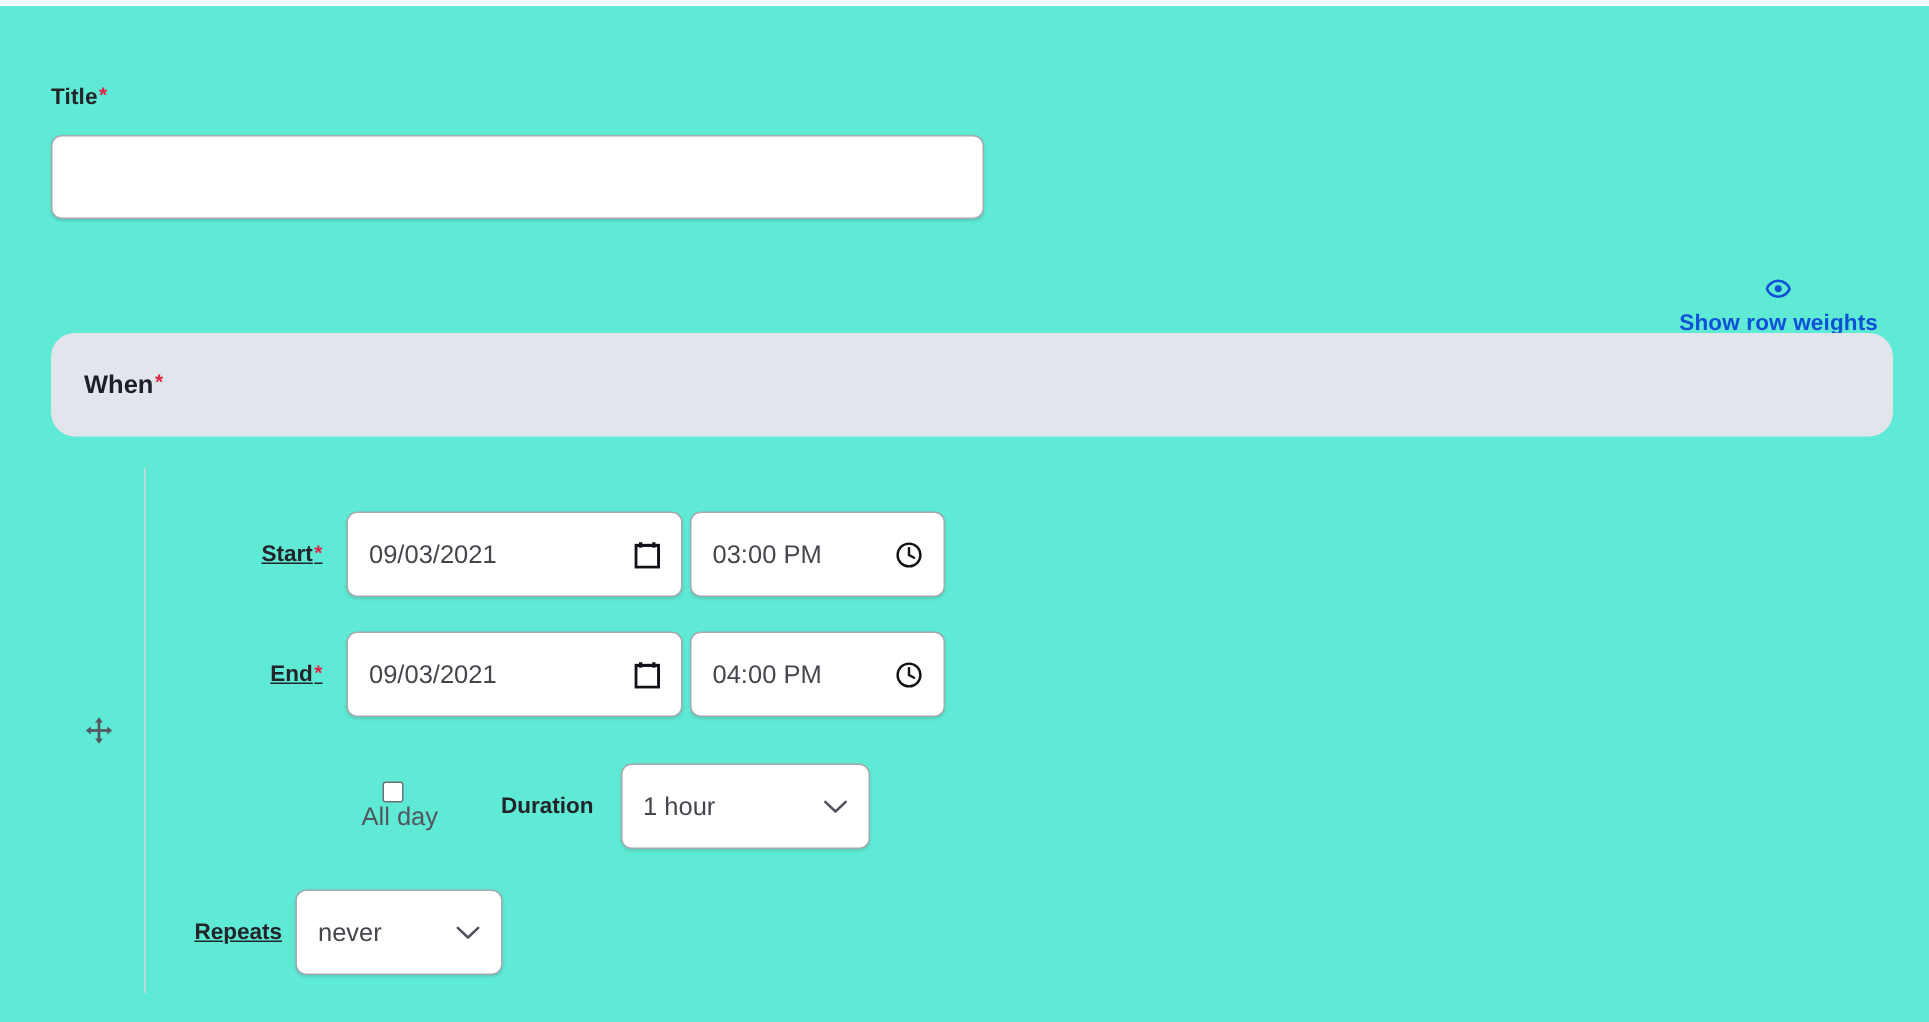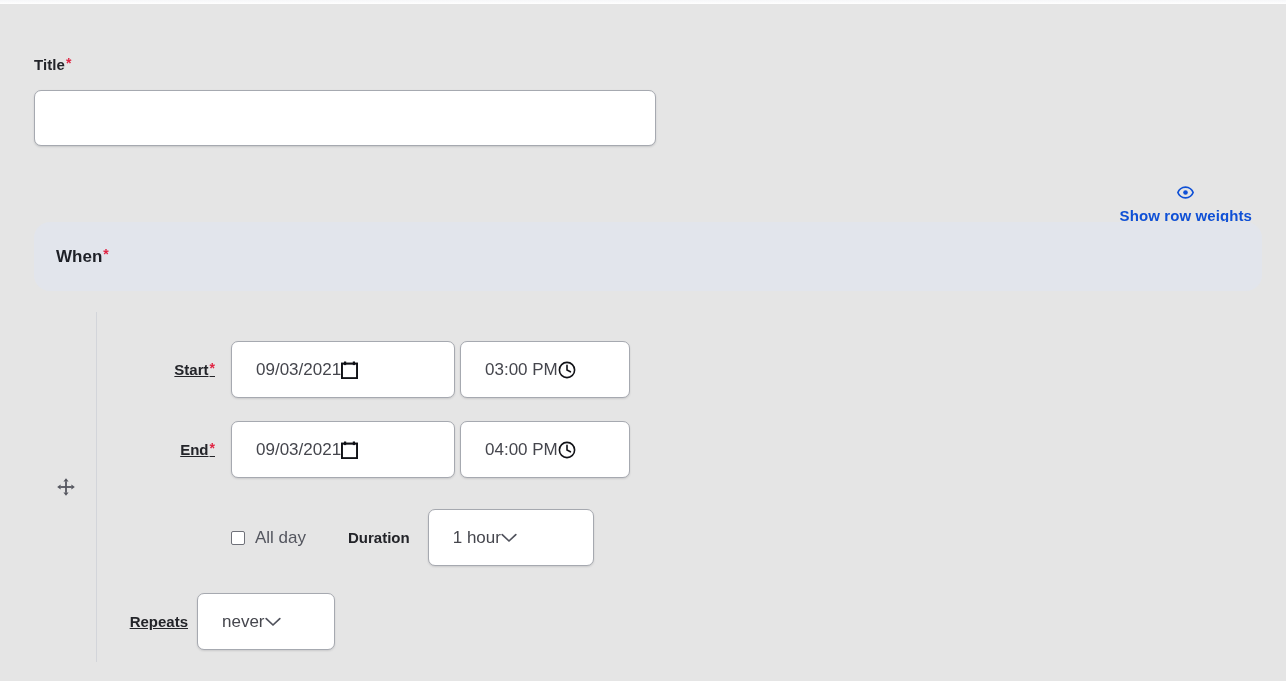--- a/index.html
+++ b/index.html
@@ -9,21 +9,21 @@
     background: #ffffff;
     width: 1286px;
     height: 681px;
     overflow: hidden;
     font-family: "Liberation Sans", sans-serif;
   }
   .page {
     position: relative;
     width: 1286px;
     height: 681px;
-    background: #e5e5e5;
+    background: #5eead4;
   }
   .top-strip {
     position: absolute;
     top: 0; left: 0;
     width: 1286px;
     height: 4px;
     background: linear-gradient(to bottom, #f6f7f9 0%, #fcfcfd 70%, #ffffff 100%);
   }
 
   
@@ -150,39 +150,40 @@
   .ctl {
     border: 1px solid #a6a9b0;
     border-radius: 7px;
     background: #ffffff;
     box-shadow: 0 1px 2px rgba(40,42,50,0.14);
     color: #45464d;
     font-family: "Liberation Sans", sans-serif;
     font-size: 17px;
     display: flex;
     align-items: center;
-    justify-content: flex-start;
-    padding: 0 24px;
+    justify-content: space-between;
+    padding: 0 14px;
     cursor: pointer;
     white-space: nowrap;
   }
   .date-ctl { width: 224px; height: 57px; margin-left: 16px; }
   .time-ctl { width: 170px; height: 57px; margin-left: 5px; }
   .dur-ctl  { width: 166px; height: 57px; margin-left: 18px; }
   .rep-ctl  { width: 138px; height: 57px; margin-left: 9px; }
 
   .ctl .val { color: #45464d; }
   .ctl .glyph { line-height: 0; color: #111217; }
   .ctl .chev { line-height: 0; color: #50525c; }
 
   
   .allday-wrap {
     display: flex;
     align-items: center;
     margin-left: 111px;
+    flex-direction: column;
   }
   .cbx {
     width: 14px;
     height: 14px;
     border: 1px solid #6f7179;
     border-radius: 2px;
     background: #fff;
     cursor: pointer;
     display: block;
   }

